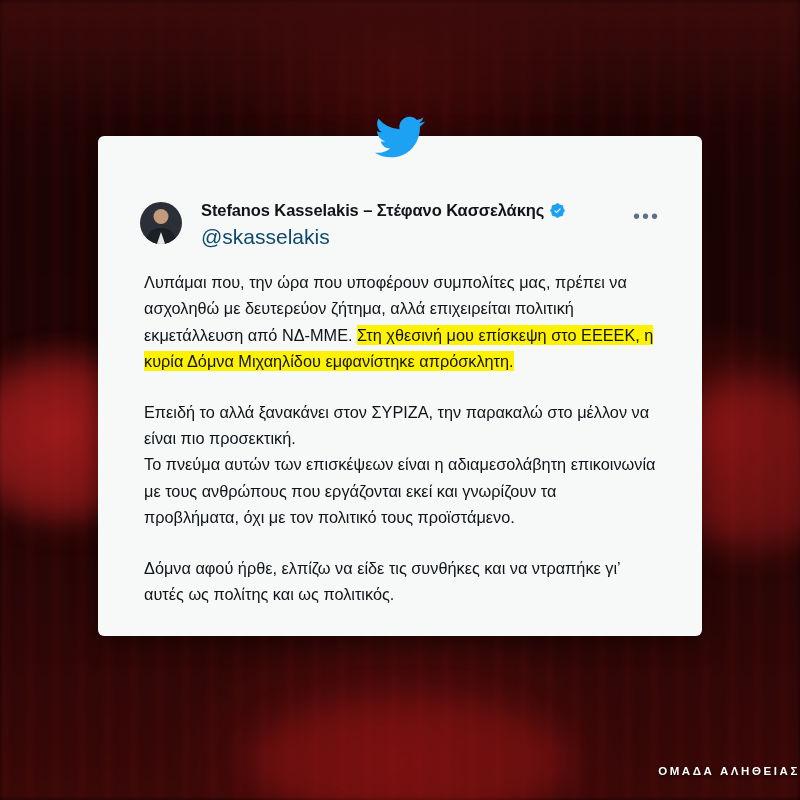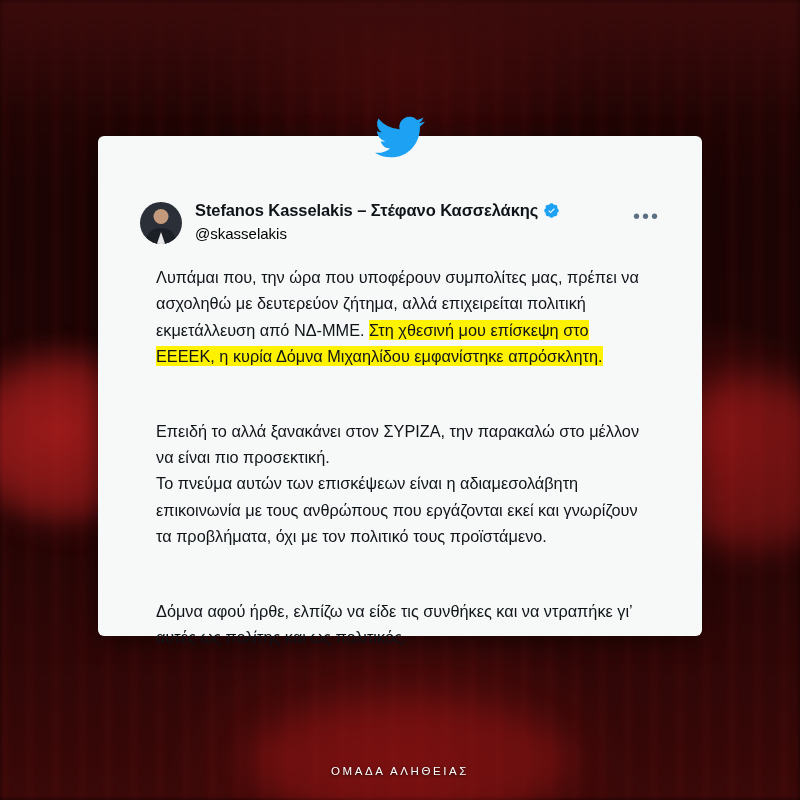--- a/index.html
+++ b/index.html
@@ -118,21 +118,21 @@
     position: absolute;
     left: 50%;
     bottom: -4px;
     width: 11px; height: 16px;
     transform: translateX(-50%);
     background: #e9e9ec;
     clip-path: polygon(50% 0, 100% 100%, 0 100%);
   }
 
   .names {
-    margin-left: 13px;
+    margin-left: 19px;
     flex: 1 1 auto;
     min-width: 0;
   }
 
   .name-row {
     display: flex;
     align-items: center;
     gap: 5px;
     line-height: 1;
   }
@@ -146,22 +146,22 @@
   }
 
   .verified {
     width: 17px;
     height: 17px;
     flex: 0 0 17px;
   }
 
   .handle {
     margin-top: 6px;
-    font-size: 15px;
-    color: #000000;
+    font-size: 21px;
+    color: #0c4a6e;
   }
 
   .more {
     color: #5b7083;
     font-size: 20px;
     letter-spacing: 2px;
     line-height: 1;
     padding-top: 4px;
     margin-left: 8px;
     cursor: pointer;
@@ -169,44 +169,44 @@
 
   .body-text {
     margin-top: 20px;
     font-size: 16.3px;
     line-height: 1.62;
     color: #0f1419;
     word-wrap: break-word;
   }
 
   .body-text p {
-    margin: 16px;
+    margin: 4px;
   }
   .para-gap {
     height: 16px;
   }
 
   mark.hl {
     background: #fff200;
     color: #0f1419;
     padding: 1px 0;
     box-decoration-break: clone;
     -webkit-box-decoration-break: clone;
   }
 
   
   .footer {
     position: absolute;
     left: 0;
     top: 765px;
     width: 800px;
-    text-align: center;
+    text-align: right;
     color: #ffffff;
     font-size: 11.5px;
-    font-weight: normal;
+    font-weight: bold;
     letter-spacing: 2.6px;
     z-index: 5;
     text-shadow: 0 1px 3px rgba(0,0,0,.8);
   }
 </style>
 </head>
 <body>
 
 <div id="stage">
 

